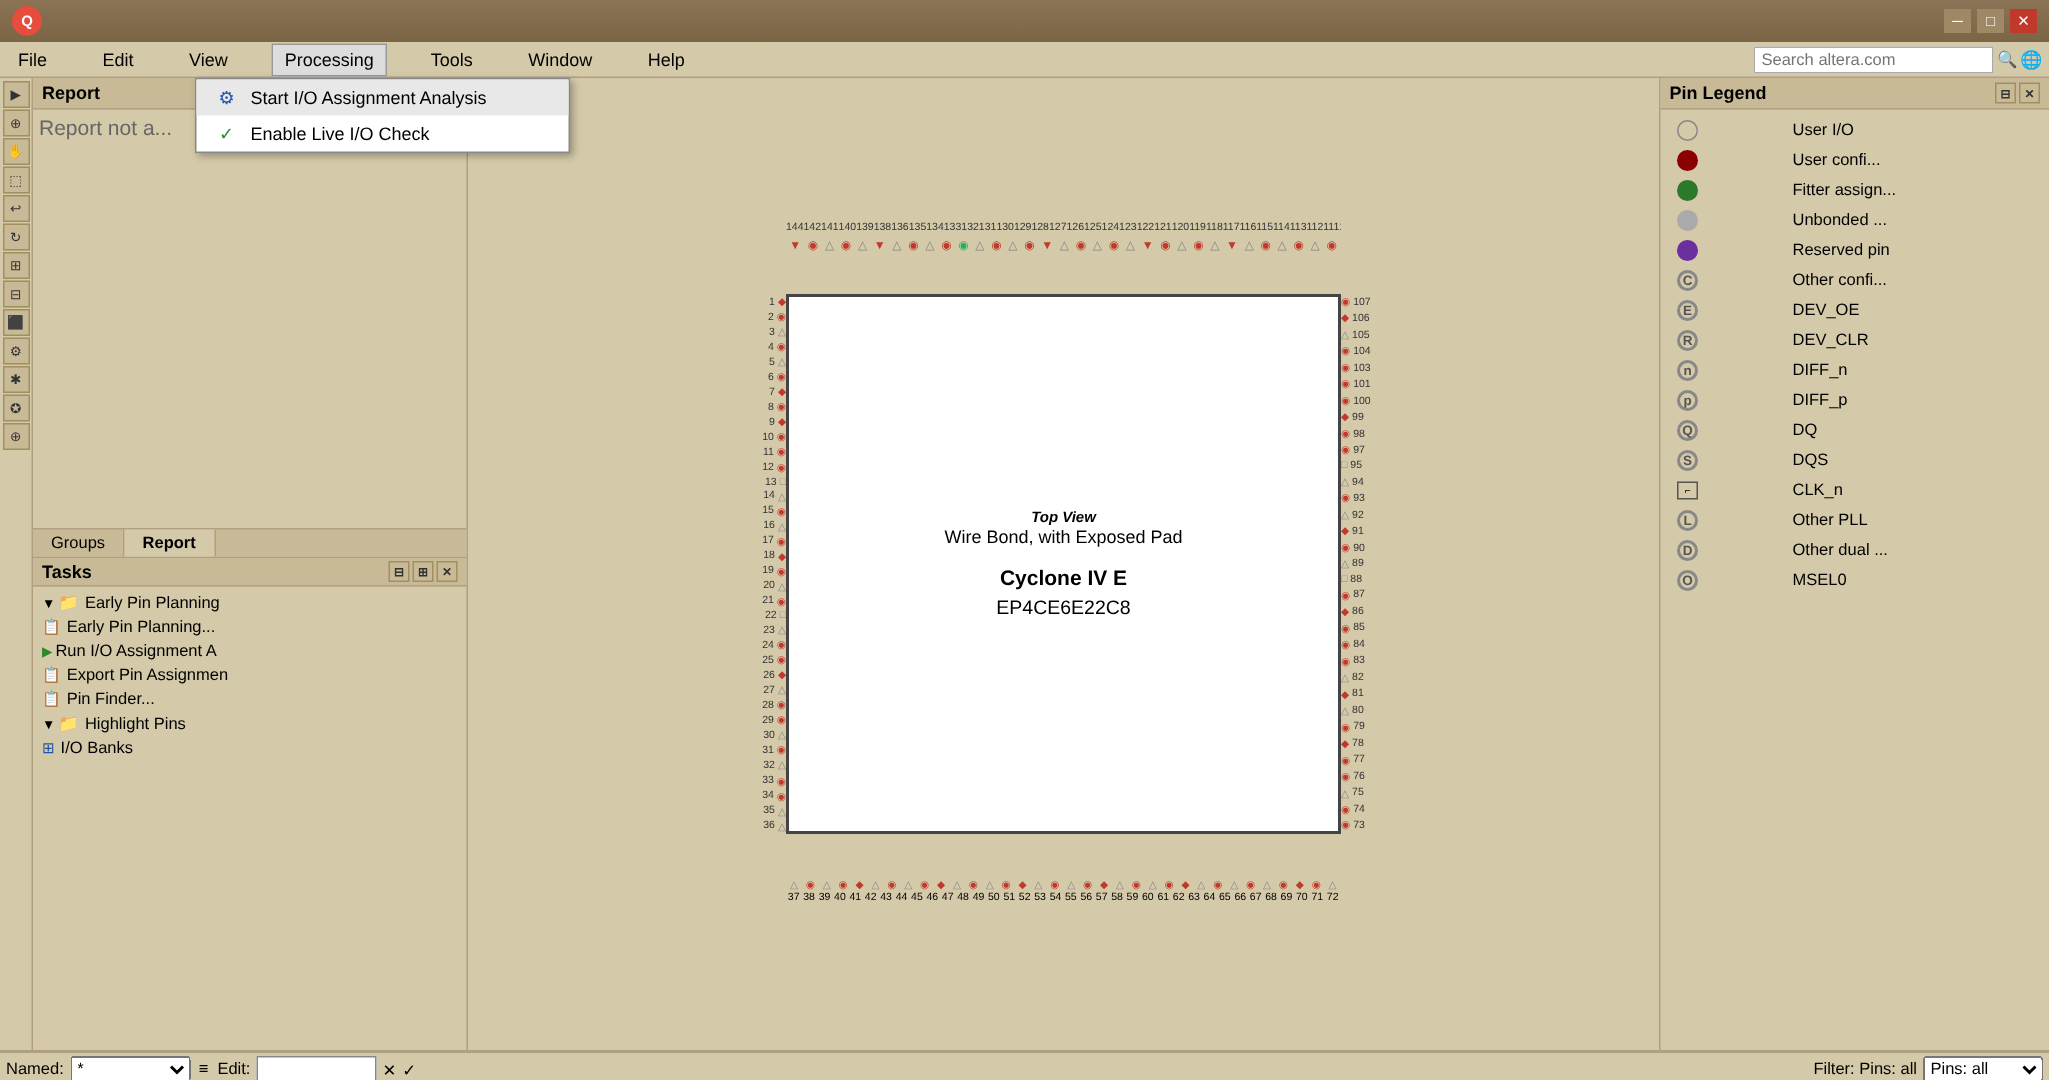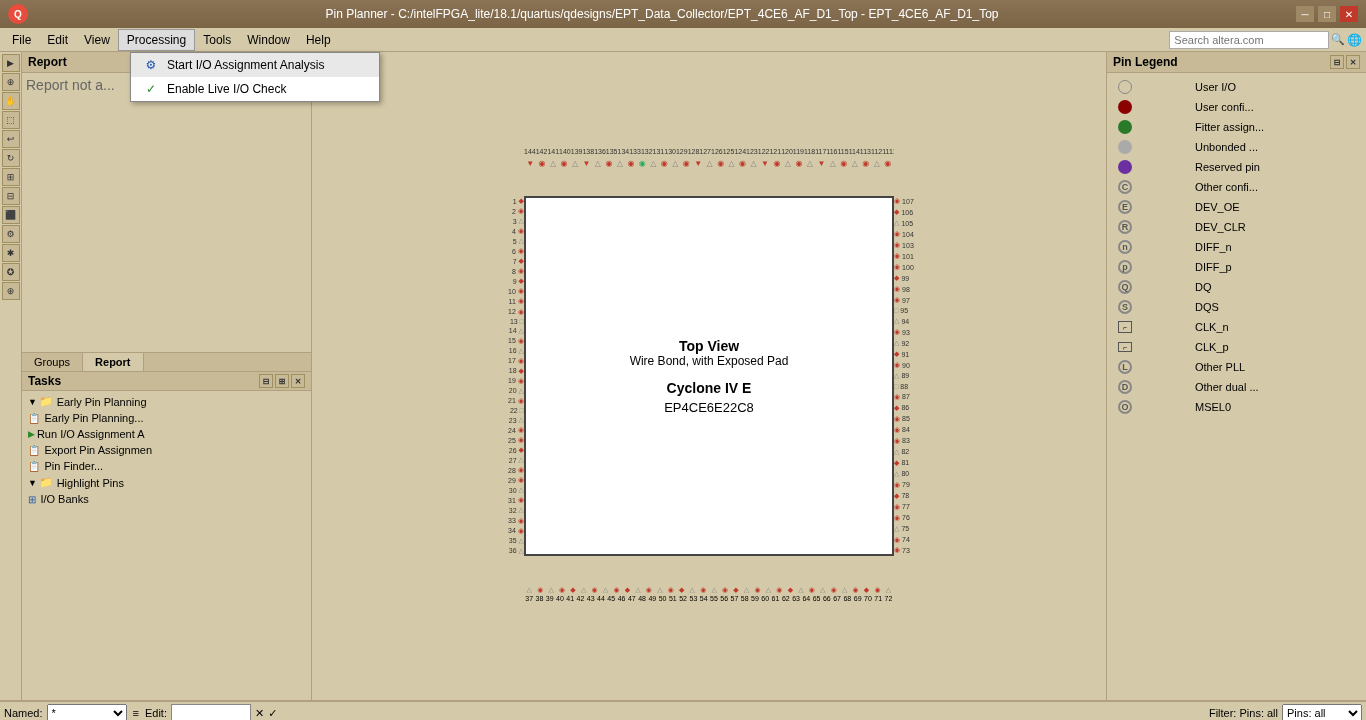--- a/index.html
+++ b/index.html
@@ -26,20 +26,21 @@
     #title-bar .logo { width: 20px; height: 20px; background: #e74c3c; border-radius: 50%; display: flex; align-items: center; justify-content: center; font-size: 10px; color: white; font-weight: bold; }
 
     
     #menu-bar {
       background: #d4c9a8;
       height: 24px;
       display: flex;
       align-items: center;
       padding: 0 4px;
       border-bottom: 1px solid #b0a080;
+      gap: 21px;
     }
     .menu-item {
       padding: 2px 8px;
       cursor: pointer;
       font-size: 12px;
       color: #000;
       height: 22px;
       display: flex;
       align-items: center;
     }
@@ -299,21 +300,20 @@
     
     #tasks-tree::-webkit-scrollbar { width: 8px; }
     #tasks-tree::-webkit-scrollbar-track { background: #c8ba96; }
     #tasks-tree::-webkit-scrollbar-thumb { background: #a09060; }
   </style>
 </head>
 <body>
 
 <div id="title-bar">
   <div class="logo">Q</div>
-  <div class="title">Pin Planner - C:/intelFPGA_lite/18.1/quartus/qdesigns/EPT_Data_Collector/EPT_4CE6_AF_D1_Top - EPT_4CE6_AF_D1_Top</div>
   <div class="win-controls">
     <button class="win-btn">─</button>
     <button class="win-btn">□</button>
     <button class="win-btn close">✕</button>
   </div>
 </div>
 
 <div id="menu-bar">
   <div class="menu-item">File</div>
   <div class="menu-item">Edit</div>
@@ -491,21 +491,21 @@
             <span style="font-size:8px;color:#888;">△</span>
             <span style="font-size:8px;color:#c0392b;">◉</span>
             <span style="font-size:8px;color:#888;">△</span>
             <span style="font-size:8px;color:#c0392b;">◉</span>
             <span style="font-size:8px;color:#888;">△</span>
             <span style="font-size:8px;color:#c0392b;">◉</span>
           </div>
         </div>
 
         <div class="chip-die">
-          <div style="font-size:14px;font-weight:bold;">Top View</div>
+          <div style="font-size:10px;font-weight:bold;font-style:italic;">Top View</div>
           <div style="font-size:12px;margin-bottom:12px;">Wire Bond, with Exposed Pad</div>
           <div style="font-size:14px;font-weight:bold;margin-bottom:4px;">Cyclone IV E</div>
           <div style="font-size:13px;">EP4CE6E22C8</div>
         </div>
 
         <div style="position:absolute;top:50px;left:0;width:55px;bottom:50px;display:flex;flex-direction:column;justify-content:space-around;align-items:flex-end;font-size:7px;color:#333;">
           <div style="display:flex;align-items:center;gap:2px;">
               <span>1</span>
               <span style="color:#c0392b;">◆</span>
             </div>
@@ -960,26 +960,20 @@
         <span>DQS</span>
       </div>
 
       <div class="legend-row">
         <div class="legend-symbol">
           <div style="width:14px;height:12px;border:1px solid #555;font-size:7px;display:flex;align-items:center;justify-content:center;">⌐</div>
         </div>
         <span>CLK_n</span>
       </div>
 
-      <div class="legend-row">
-        <div class="legend-symbol">
-          <div style="width:14px;height:10px;border:1px solid #555;font-size:7px;display:flex;align-items:center;justify-content:center;">⌐</div>
-        </div>
-        <span>CLK_p</span>
-      </div>
 
       <div class="legend-row">
         <div class="legend-symbol">
             <div class="sym-l">L</div>
           </div>
         <span>Other PLL</span>
       </div>
 
       <div class="legend-row">
         <div class="legend-symbol">

